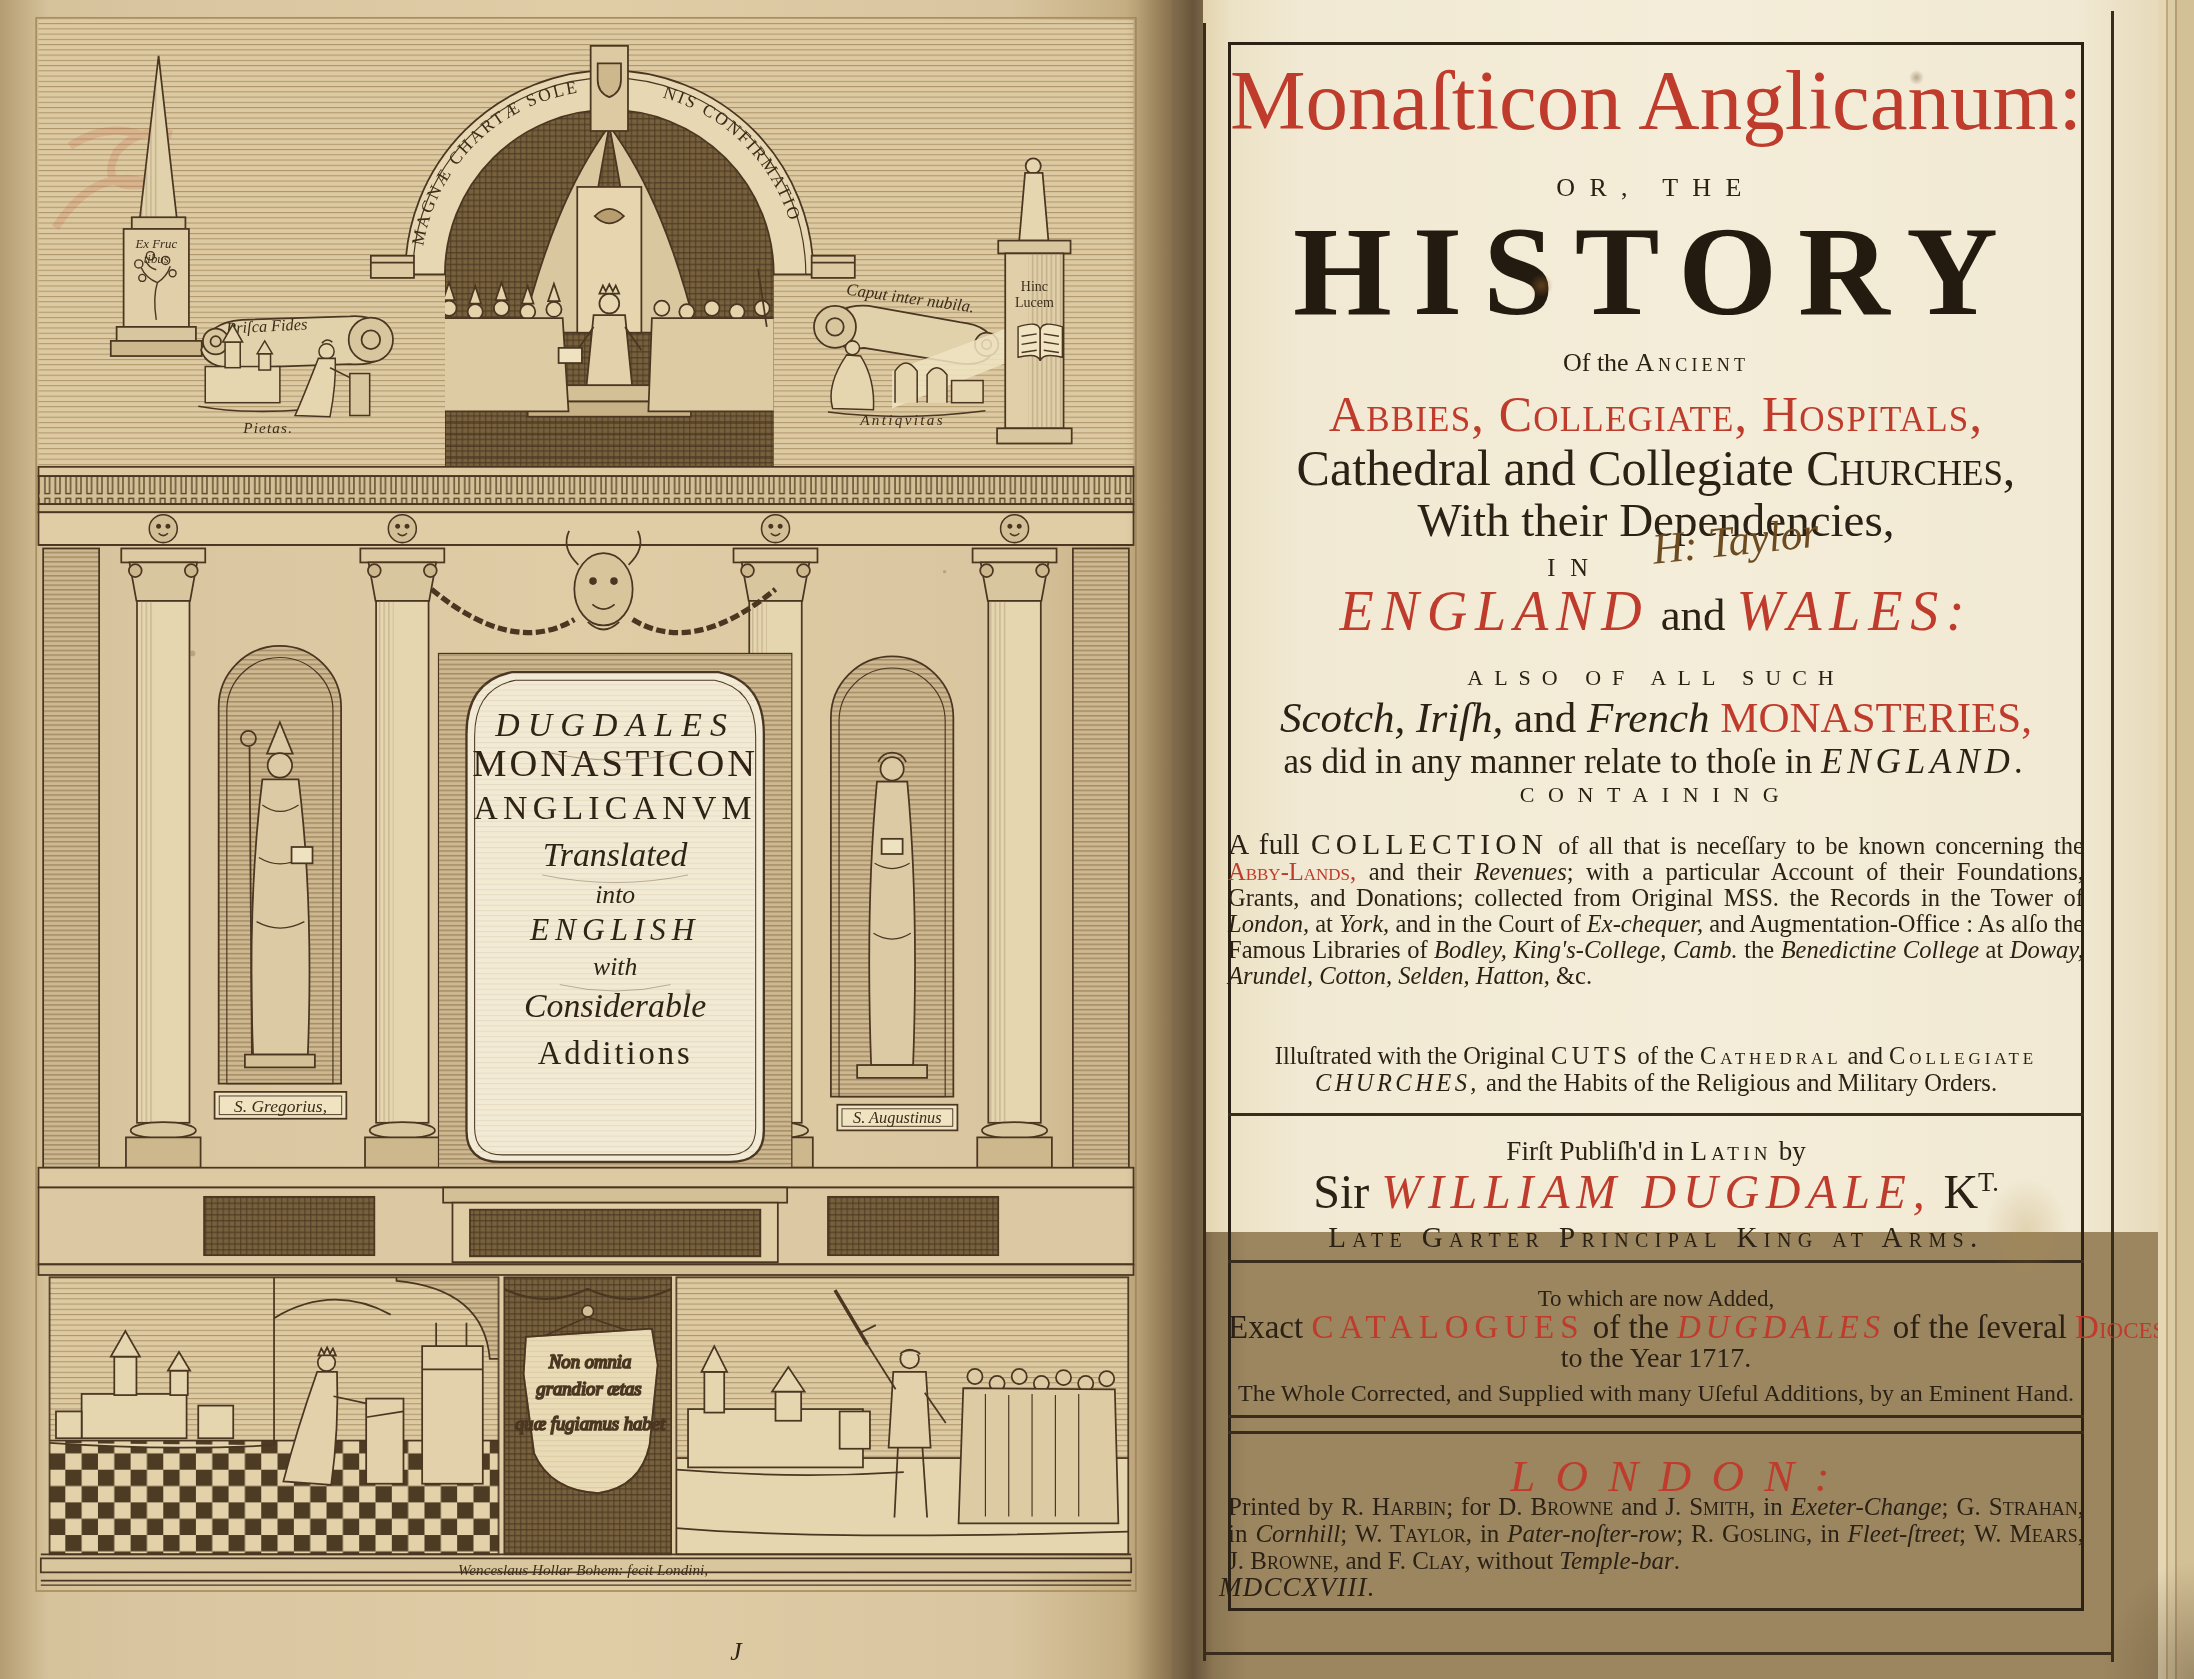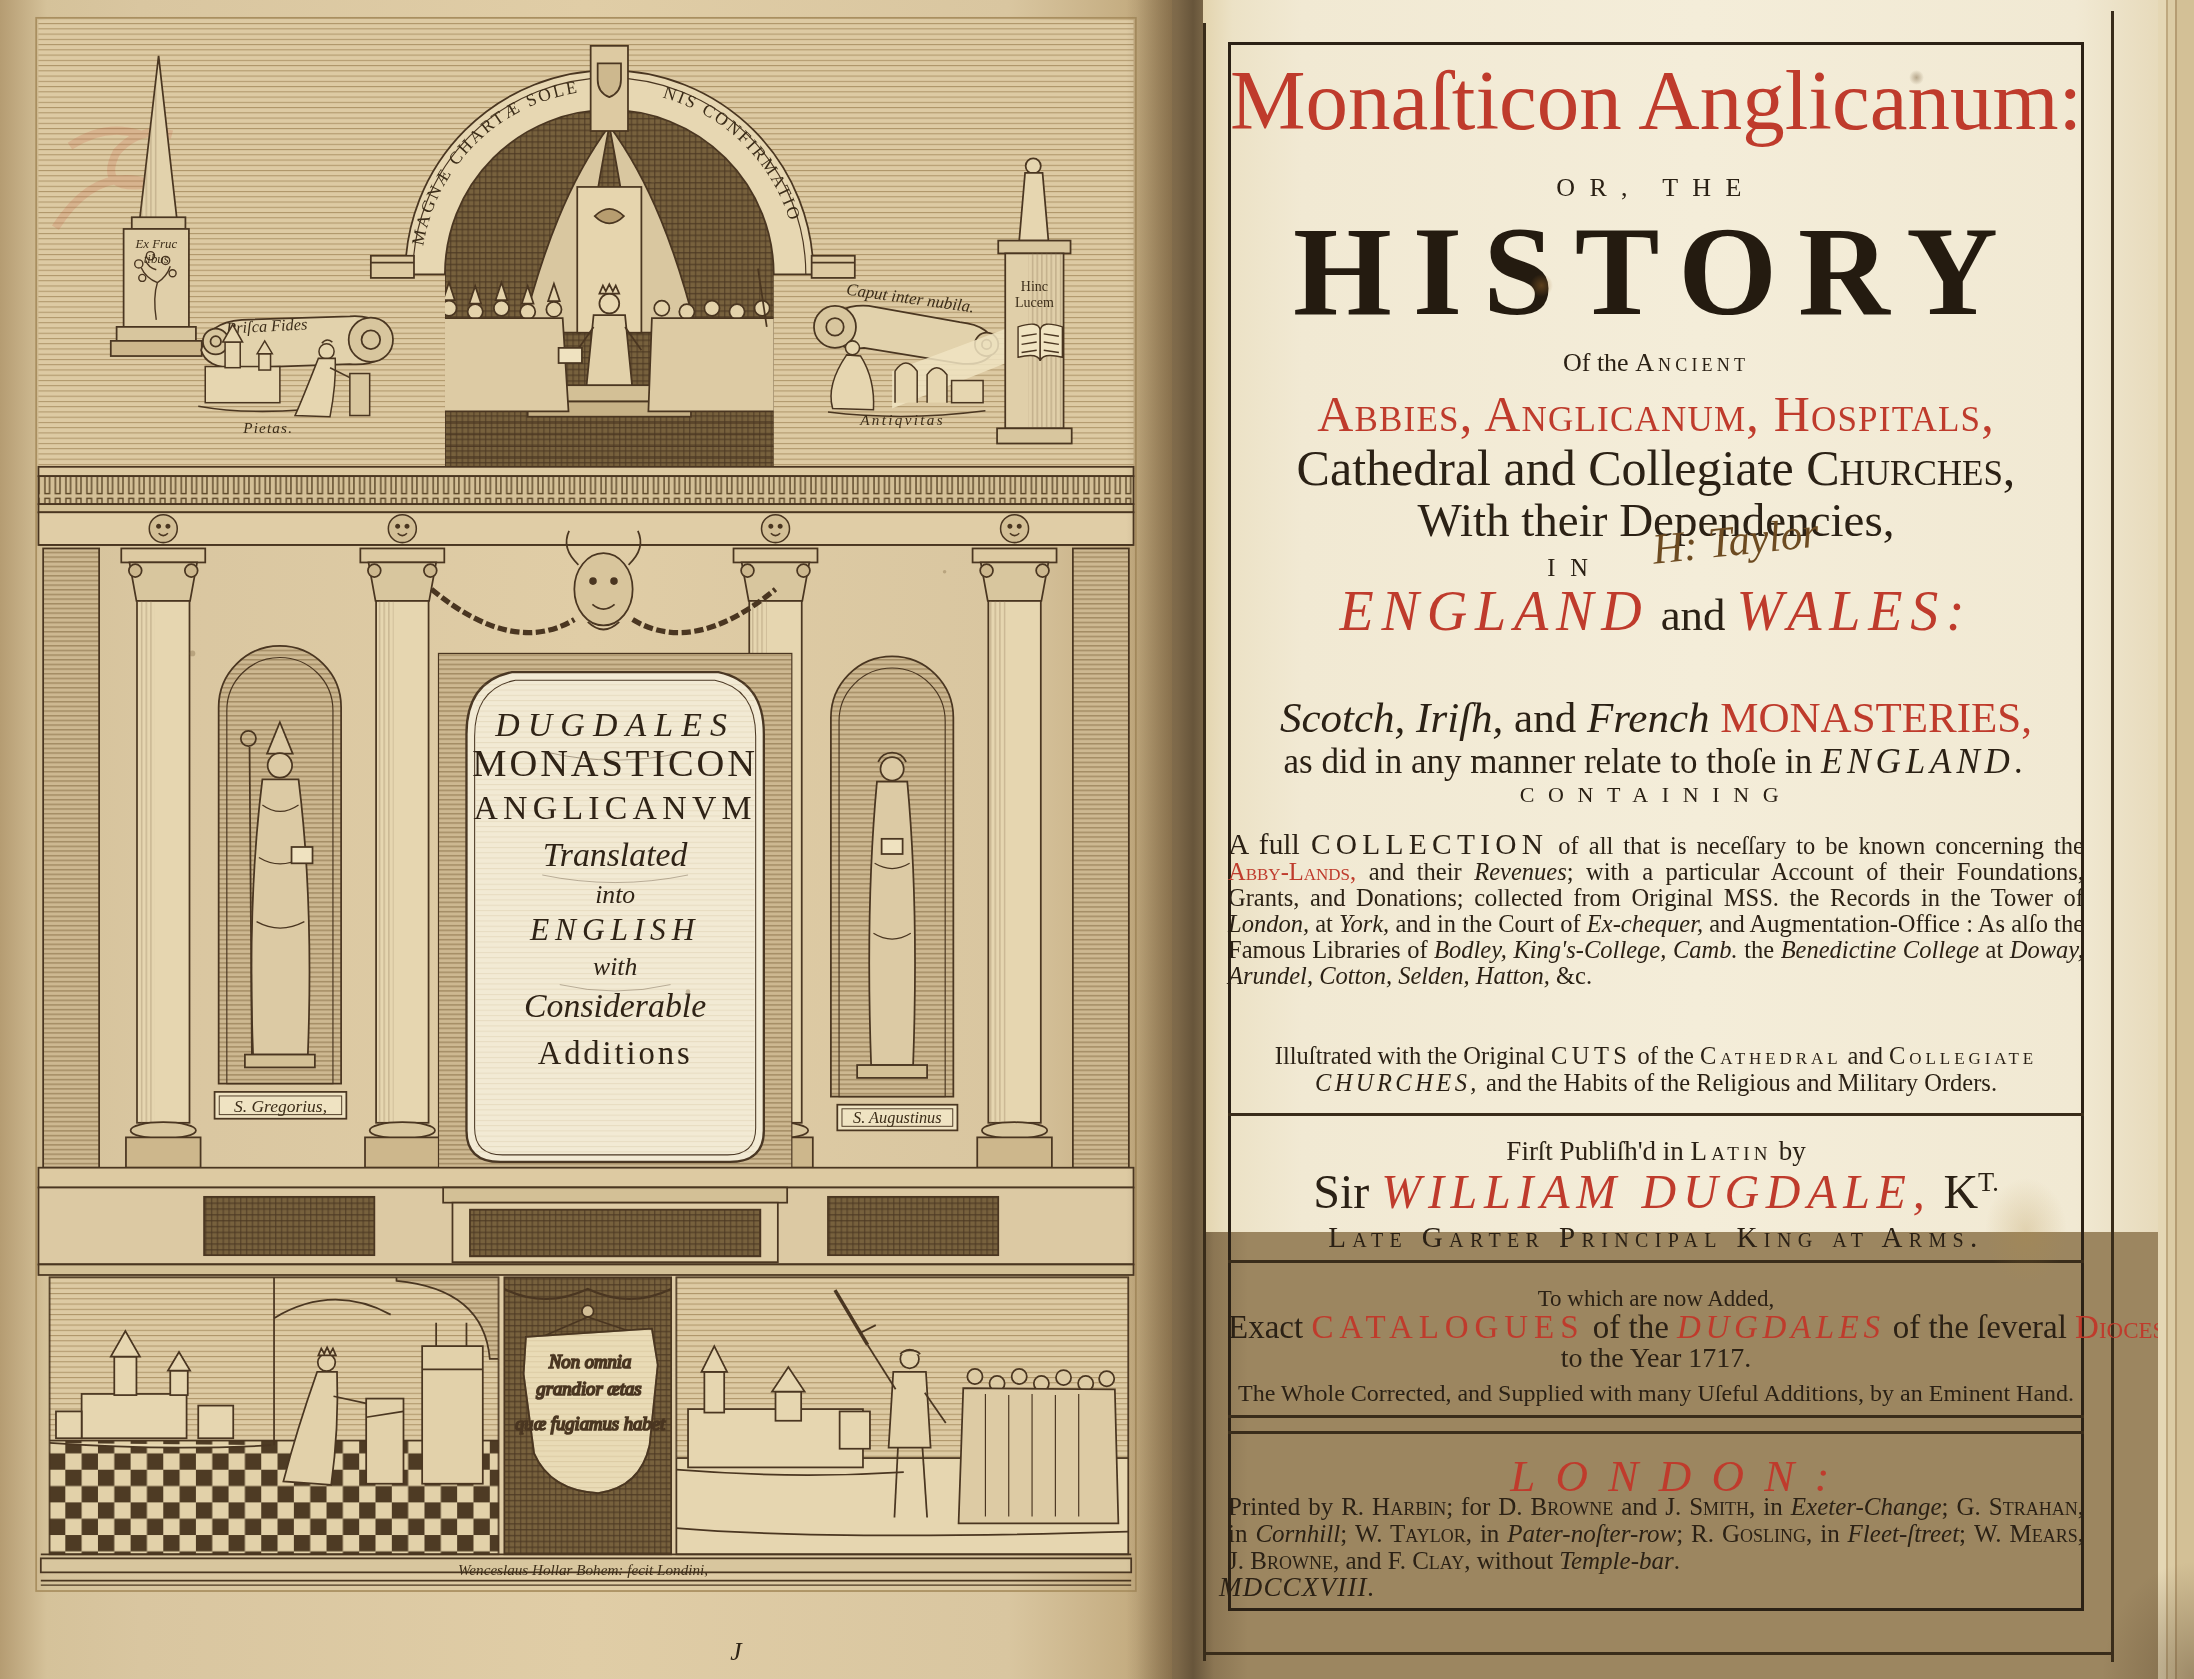--- a/index.html
+++ b/index.html
@@ -543,32 +543,33 @@
     <div class="frame-inner"></div>
 
     <div class="tl red" style="top:51px;font-size:85px;">Monaſticon Anglicanum:</div>
 
     <div class="tl" style="top:173px;font-size:26px;letter-spacing:.55em;">OR, THE</div>
 
     <div class="tl" style="top:199px;font-size:127px;font-weight:bold;letter-spacing:21px;color:#241b10;">HISTORY</div>
 
     <div class="tl" style="top:348px;font-size:26px;"><span class="seg rm">Of the </span><span class="seg scsp">Ancient</span></div>
 
-    <div class="tl red sc" style="top:385px;font-size:50px;letter-spacing:1.2px;">Abbies, Anglicanum, Hospitals,</div>
+    <div class="tl red sc" style="top:385px;font-size:50px;letter-spacing:1.2px;">Abbies, Collegiate, Hospitals,</div>
 
     <div class="tl" style="top:439px;font-size:50px;"><span class="seg rm">Cathedral and Collegiate </span><span class="seg sc">Churches,</span></div>
 
     <div class="tl" style="top:493px;font-size:47px;">With their Dependencies,</div>
 
     <div class="tl" style="top:554px;font-size:24.5px;letter-spacing:.6em;width:694px;">IN</div>
 
     <div style="position:absolute;left:449px;top:516px;font-size:43px;font-style:italic;color:var(--hand);transform:rotate(-6deg);white-space:nowrap;">H: Taylor</div>
 
     <div class="tl" style="top:579px;font-size:56px;"><span class="seg red itsp">ENGLAND</span><span class="seg blk-and"> and </span><span class="seg red itsp">WALES:</span></div>
 
+    <div class="tl" style="top:665px;font-size:22px;letter-spacing:.5em;">ALSO OF ALL SUCH</div>
 
     <div class="tl" style="top:693px;font-size:43px;"><span class="seg it">Scotch, Iriſh,</span><span class="seg rm"> and </span><span class="seg it">French </span><span class="seg red">MONASTERIES,</span></div>
 
     <div class="tl" style="top:742px;font-size:35px;"><span class="seg rm">as did in any manner relate to thoſe in </span><span class="seg itsp">ENGLAND.</span></div>
 
     <div class="tl" style="top:782px;font-size:22px;letter-spacing:.62em;">CONTAINING</div>
 
     <div class="tl tw" style="top:831px;font-size:24.5px;line-height:26px;text-align:justify;text-align-last:left;white-space:normal;"><span class="seg lead">A full </span><span class="seg csp lead">COLLECTION</span><span class="seg rm"> of all that is neceſſary to be known concerning the </span><span class="seg red sc">Abby-Lands,</span><span class="seg rm"> and their </span><span class="seg it">Revenues</span><span class="seg rm">; with a particular Account of their Foundations, Grants, and Donations; collected from Original MSS. the Records in the Tower of </span><span class="seg it">London,</span><span class="seg rm"> at </span><span class="seg it">York,</span><span class="seg rm"> and in the Court of </span><span class="seg it">Ex-chequer,</span><span class="seg rm"> and Augmentation-Office : As alſo the Famous Libraries of </span><span class="seg it">Bodley, King's-College, Camb.</span><span class="seg rm"> the </span><span class="seg it">Benedictine College</span><span class="seg rm"> at </span><span class="seg it">Doway, Arundel, Cotton, Selden, Hatton,</span><span class="seg rm"> &amp;c.</span></div>
 
     <div class="tl tw" style="top:1042px;font-size:24.5px;line-height:27.4px;text-align:center;white-space:normal;"><span class="seg rm">Illuſtrated with the Original </span><span class="seg csp">CUTS</span><span class="seg rm"> of the </span><span class="seg scsp">Cathedral</span><span class="seg rm"> and </span><span class="seg scsp">Collegiate</span><span class="seg rm"> </span><span class="seg itsp">CHURCHES,</span><span class="seg rm"> and the Habits of the Religious and Military Orders.</span></div>

